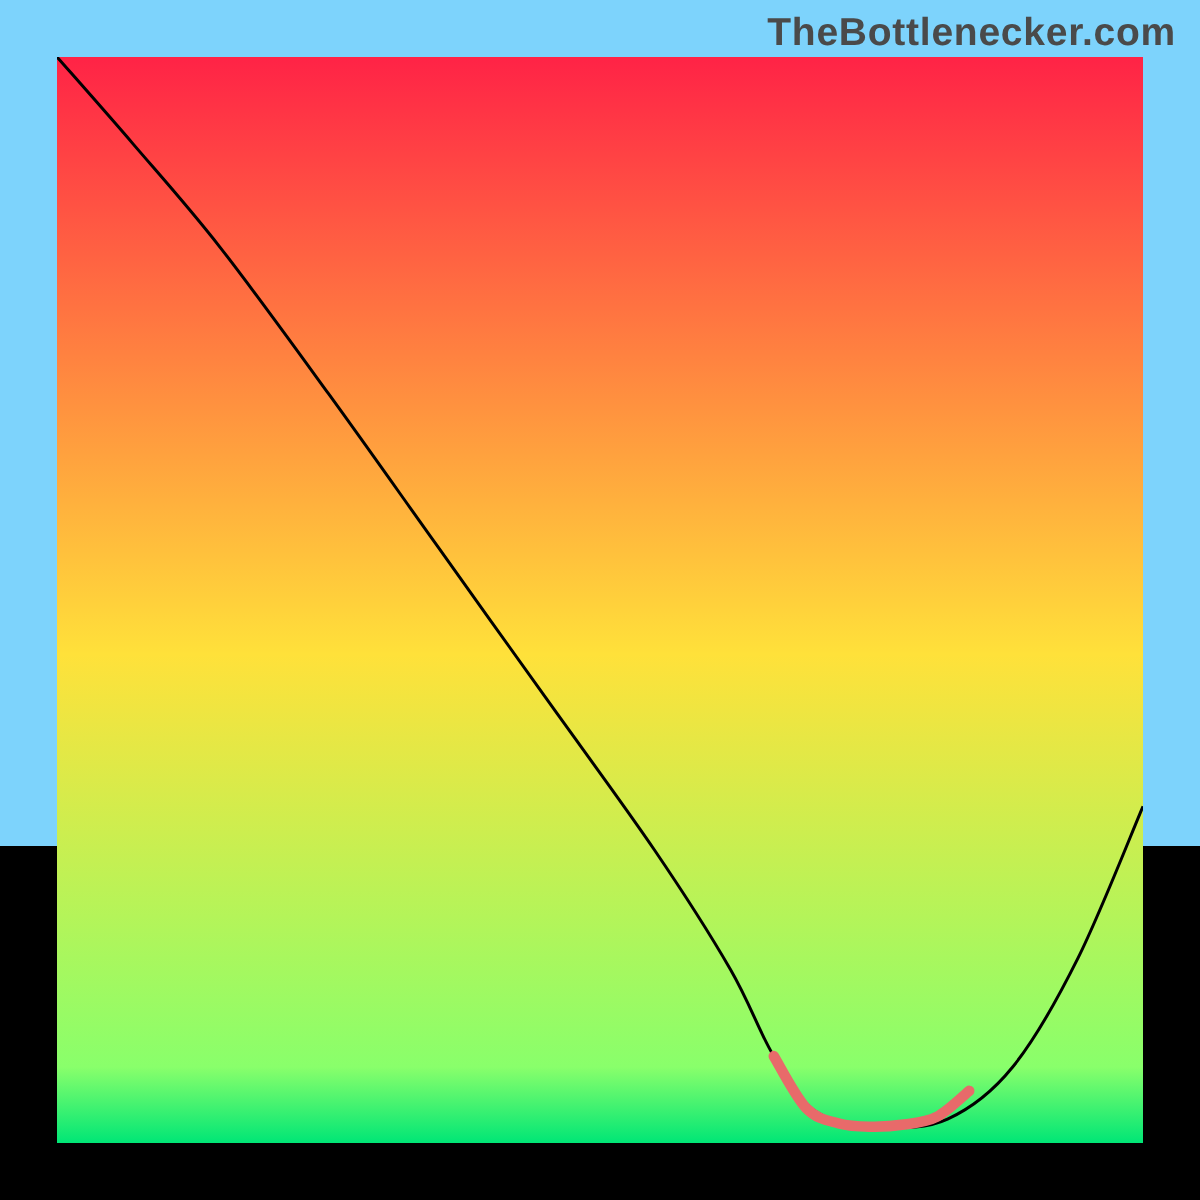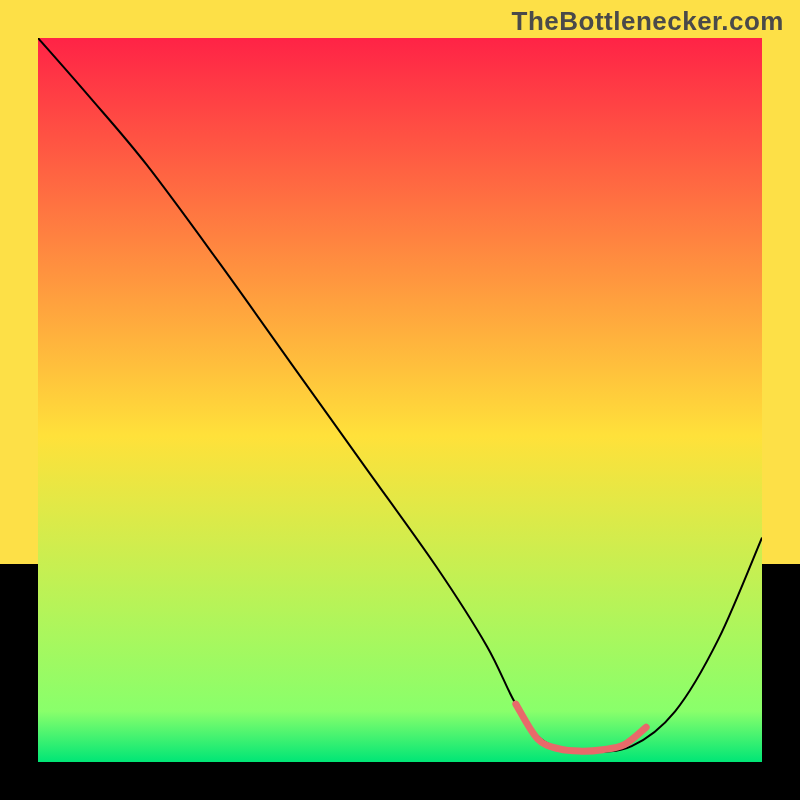--- a/index.html
+++ b/index.html
@@ -8,21 +8,21 @@
     width: 800px;
     height: 800px;
     background: #000;
     overflow: hidden;
     font-family: Arial, Helvetica, sans-serif;
   }
   .outer {
     position: relative;
     width: 800px;
     height: 564px;
-    background: #fde047;
+    background: #7dd3fc;
   }
   .plot-area {
     position: absolute;
     left: 38px;
     top: 38px;
     width: 724px;
     height: 724px;
   }
   svg.chart {
     width: 100%;

